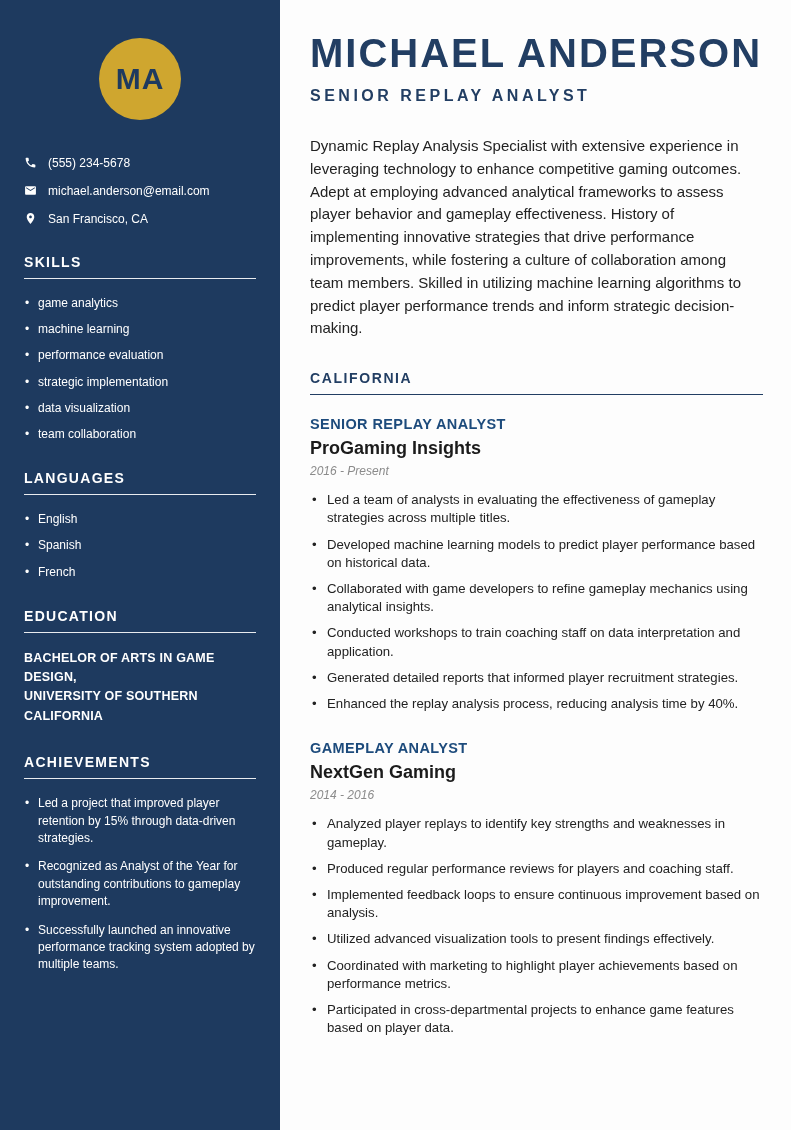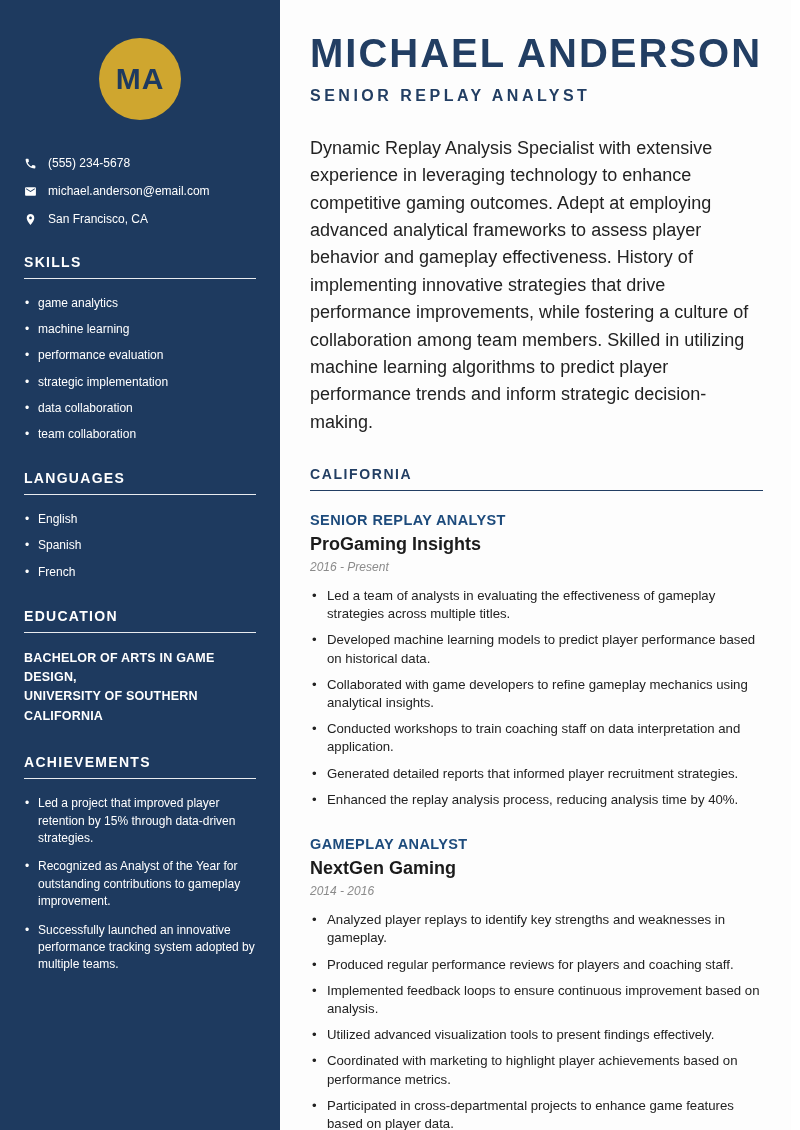--- a/index.html
+++ b/index.html
@@ -18,37 +18,37 @@
   .page{width:791px;height:1130px;display:flex;overflow:hidden;}
 
   
   .sidebar{flex:0 0 280px;width:280px;background:var(--sidebar-bg);color:#ffffff;padding:38px 24px 30px;}
   .avatar-wrap{text-align:center;margin-bottom:36px;}
   .avatar{width:82px;height:82px;border-radius:50%;background:var(--avatar-bg);color:var(--avatar-text);
     display:inline-flex;align-items:center;justify-content:center;font-size:30px;font-weight:bold;letter-spacing:1px;}
   .side-section{margin-bottom:28px;}
   .side-heading{font-size:14px;font-weight:bold;letter-spacing:1.3px;margin:0 0 16px;padding-bottom:8px;
     border-bottom:1px solid rgba(255,255,255,.9);}
-  .contact-item{display:flex;align-items:center;gap:11px;margin-bottom:14px;font-size:12px;}
+  .contact-item{display:flex;gap:11px;margin-bottom:14px;font-size:12px;}
   .contact-icon{flex:0 0 auto;display:inline-flex;}
   .contact-icon svg{width:13px;height:13px;fill:#ffffff;display:block;}
   .side-list{list-style:none;margin:0;padding:0;font-size:12px;}
   .side-list li{position:relative;padding-left:14px;margin-bottom:10px;line-height:1.35;}
   .side-list li::before{content:"\2022";position:absolute;left:1px;}
   .edu-text{font-size:12.5px;font-weight:bold;line-height:1.55;letter-spacing:.2px;}
   .ach-list li{margin-bottom:11px;line-height:1.45;margin-top:9px;}
 
   
   .main{flex:1;background:var(--main-bg);padding:32px 28px 30px 30px;color:var(--body-text);}
   .name{margin:0;font-size:40px;font-weight:bold;letter-spacing:2px;color:var(--accent);line-height:1.05;}
   .person-title{margin:13px 0 0;font-size:16px;font-weight:600;letter-spacing:3.5px;color:var(--accent);}
   .section{margin-top:30px;}
   .section-heading{margin:0;font-size:14px;font-weight:bold;letter-spacing:1.6px;color:var(--accent);
     padding-bottom:8px;border-bottom:1px solid var(--accent);}
-  .profile-text{margin:14px 0 0;font-size:18px;line-height:1.52;color:var(--body-text);}
+  .profile-text{margin:14px 0 0;font-size:15px;line-height:1.52;color:var(--body-text);}
   .job{margin-top:21px;}
   .job + .job{margin-top:27px;}
   .job-title{margin:0;font-size:14.5px;font-weight:bold;letter-spacing:.4px;color:var(--job-title-color);}
   .job-company{margin:6px 0 0;font-size:18px;font-weight:bold;color:#1b1b1b;}
   .job-dates{margin:5px 0 0;font-size:12px;font-style:italic;color:var(--date-color);}
   .job-bullets{list-style:none;margin:13px 0 0;padding:0;font-size:13.2px;color:var(--body-text);}
   .job-bullets li{position:relative;padding-left:17px;margin-bottom:8px;line-height:1.38;}
   .job-bullets li::before{content:"\2022";position:absolute;left:2px;}
 </style>
 </head>
@@ -89,21 +89,21 @@
       </div>
     </section>
 
     <section class="side-section">
       <h2 class="side-heading">SKILLS</h2>
       <ul class="side-list">
         <li>game analytics</li>
         <li>machine learning</li>
         <li>performance evaluation</li>
         <li>strategic implementation</li>
-        <li>data collaboration</li>
+        <li>data visualization</li>
         <li>team collaboration</li>
       </ul>
     </section>
 
     <section class="side-section">
       <h2 class="side-heading">LANGUAGES</h2>
       <ul class="side-list">
         <li>English</li>
         <li>Spanish</li>
         <li>French</li>

